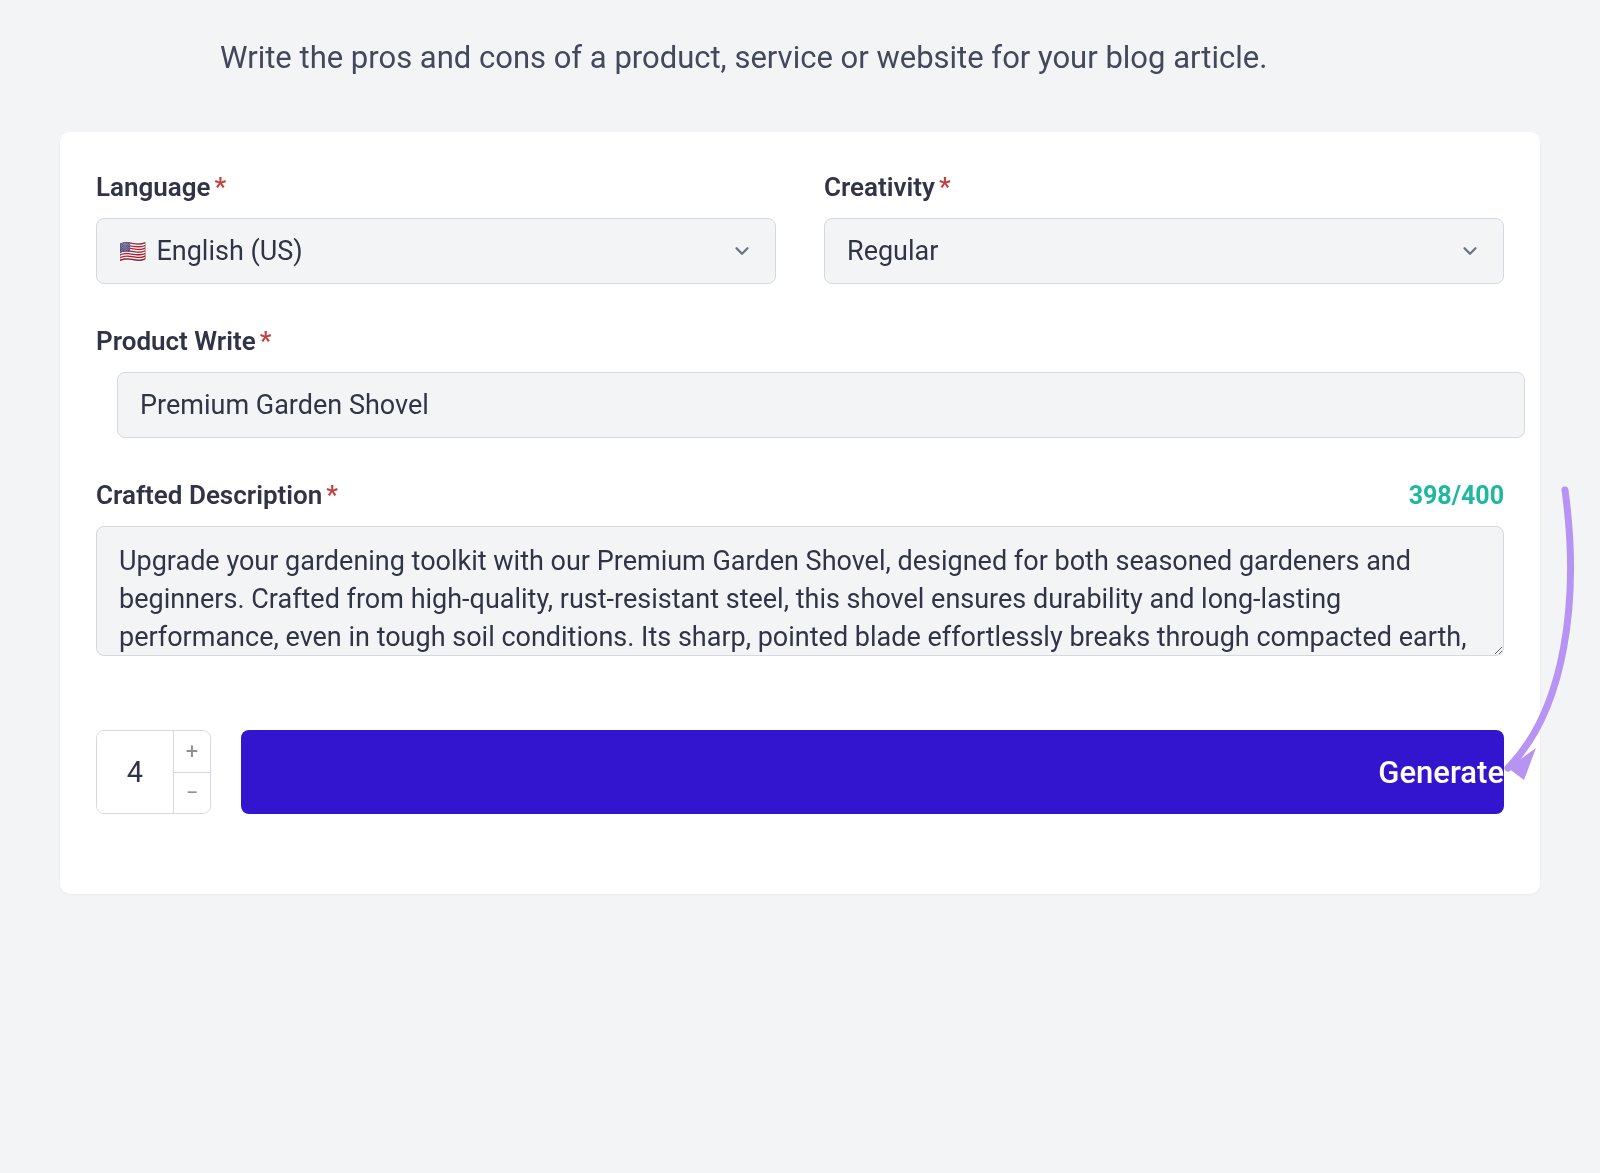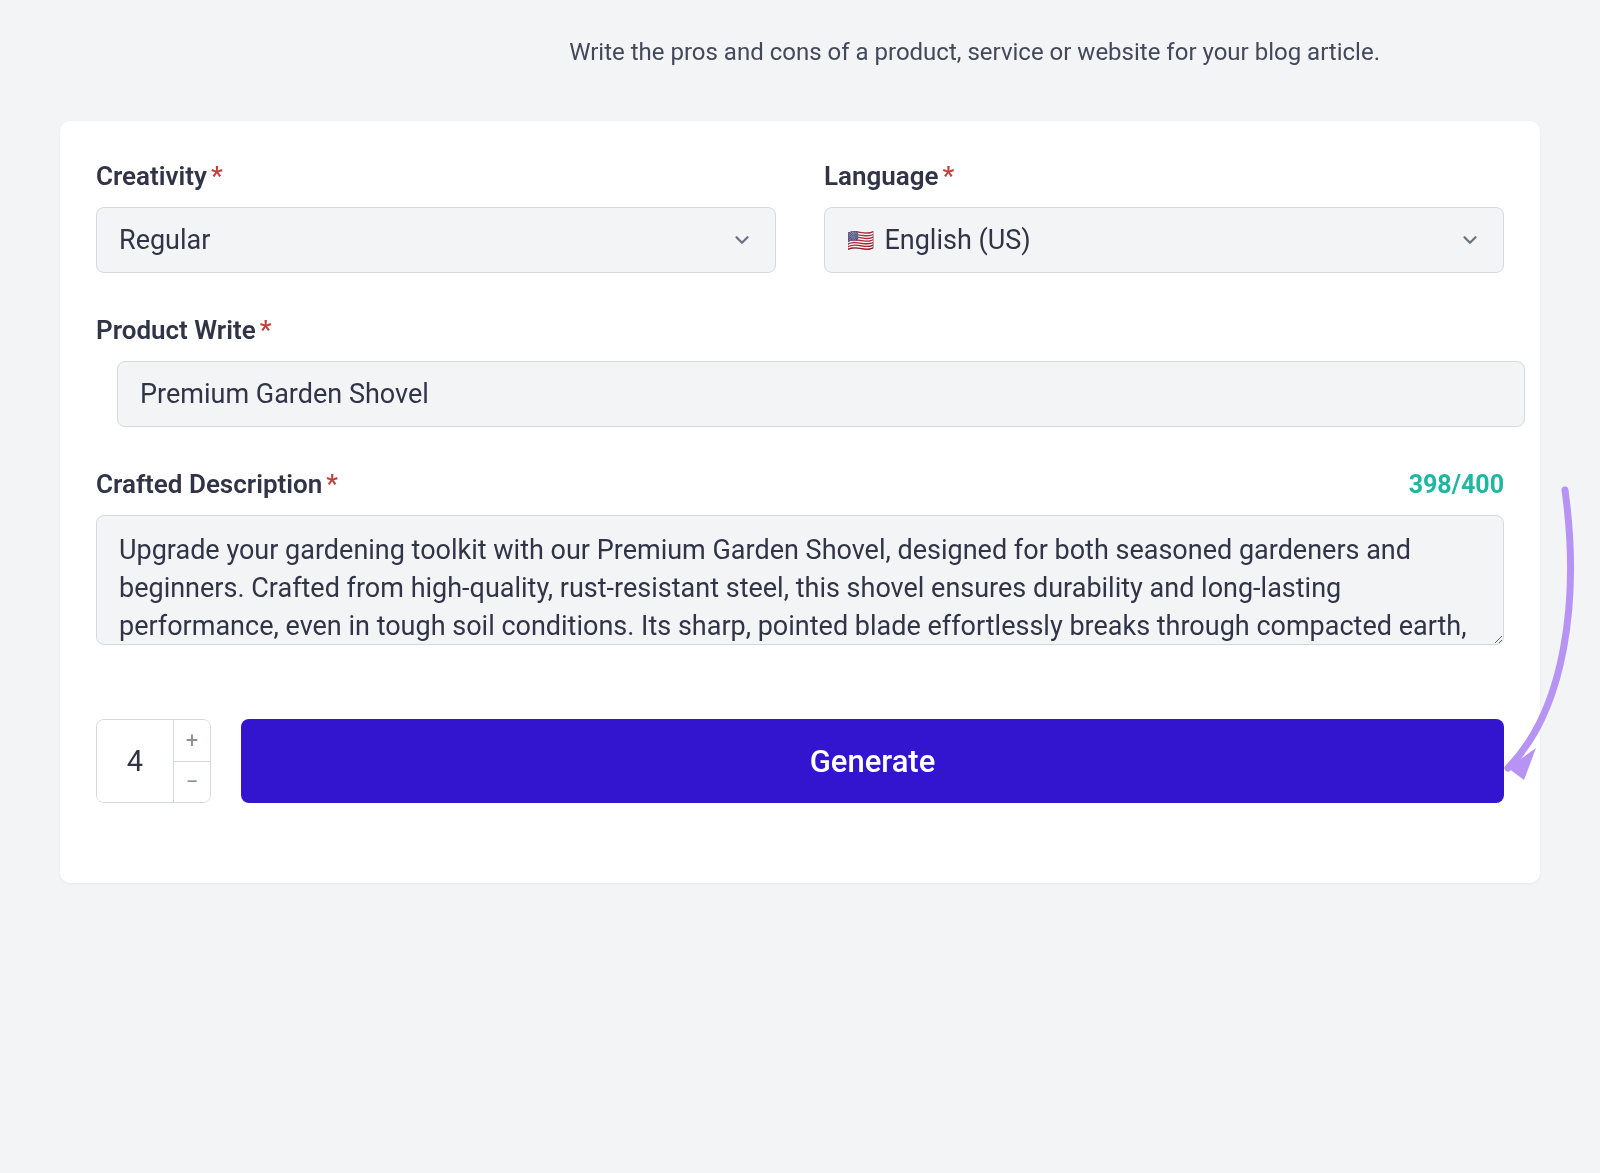--- a/index.html
+++ b/index.html
@@ -9,22 +9,22 @@
     width: 1600px;
     height: 1173px;
     overflow: hidden;
     position: relative;
   }
   .container {
     width: 1600px;
     padding: 0 60px;
   }
   .heading {
-    text-align: right;
-    font-size: 24px;
+    text-align: left;
+    font-size: 31px;
     color: #43485a;
     line-height: 1.55;
     padding: 34px 160px 50px 160px;
     font-weight: 400;
   }
   .card {
     background: #ffffff;
     border-radius: 10px;
     box-shadow: 0 1px 3px rgba(0,0,0,0.05);
     padding: 40px 36px 80px 36px;
@@ -156,68 +156,69 @@
     flex: 1;
     background: #3314cf;
     color: #ffffff;
     border: none;
     border-radius: 8px;
     font-size: 31px;
     font-weight: 500;
     cursor: pointer;
     height: 84px;
     font-family: inherit;
+    text-align: right;
   }
   .arrow-annotation {
     position: absolute;
     top: 480px;
     right: 10px;
     width: 120px;
     height: 320px;
     pointer-events: none;
   }
 </style>
 </head>
 <body>
 
 <div class="container">
   <div class="heading">Write the pros and cons of a product, service or website for your blog article.</div>
 
   <div class="card">
 
     <div class="row">
-
-      <div class="col">
-        <div class="field-label">
-          <span>Creativity</span><span class="required">*</span>
-        </div>
-        <div class="select">
-          <span class="value-wrap">
-            <span>Regular</span>
-          </span>
-          <svg class="chevron" viewBox="0 0 24 24" fill="none" stroke="currentColor" stroke-width="2.5" stroke-linecap="round" stroke-linejoin="round">
-              <polyline points="6 9 12 15 18 9"></polyline>
-            </svg>
-        </div>
-      </div>
 
       <div class="col">
         <div class="field-label">
           <span>Language</span><span class="required">*</span>
         </div>
         <div class="select">
           <span class="value-wrap">
             <span class="flag">🇺🇸</span>
             <span>English (US)</span>
           </span>
           <svg class="chevron" viewBox="0 0 24 24" fill="none" stroke="currentColor" stroke-width="2.5" stroke-linecap="round" stroke-linejoin="round">
               <polyline points="6 9 12 15 18 9"></polyline>
             </svg>
         </div>
       </div>
+
+      <div class="col">
+        <div class="field-label">
+          <span>Creativity</span><span class="required">*</span>
+        </div>
+        <div class="select">
+          <span class="value-wrap">
+            <span>Regular</span>
+          </span>
+          <svg class="chevron" viewBox="0 0 24 24" fill="none" stroke="currentColor" stroke-width="2.5" stroke-linecap="round" stroke-linejoin="round">
+              <polyline points="6 9 12 15 18 9"></polyline>
+            </svg>
+        </div>
+      </div>
     </div>
 
     <div class="spacer-lg"></div>
 
     
     <div class="field-label">
       <span>Product Write</span><span class="required">*</span>
     </div>
     <input type="text" class="text-input" value="Premium Garden Shovel" style="">
 

